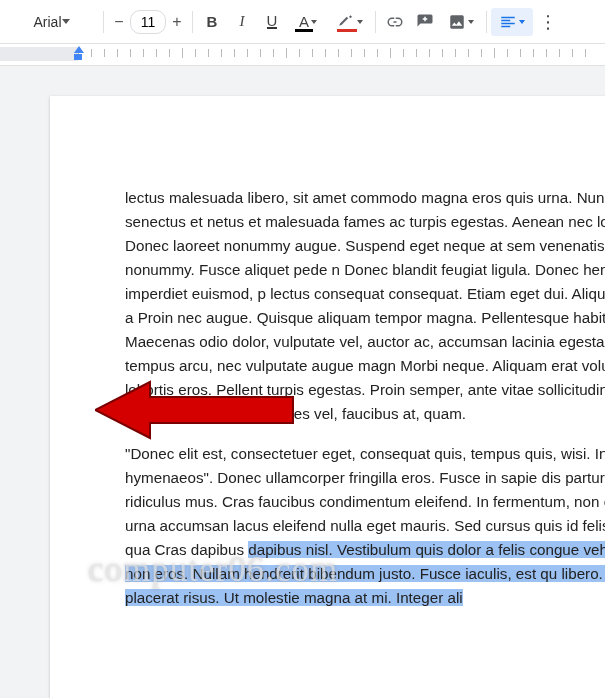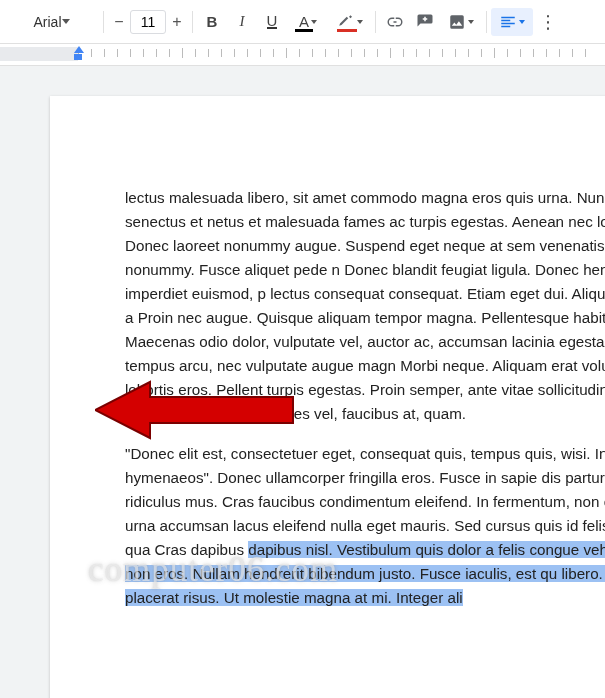--- a/index.html
+++ b/index.html
@@ -41,21 +41,21 @@
     display: flex; align-items: center;
     height: 28px;
   }
   .size-btn {
     width: 22px; height: 28px;
     display: flex; align-items: center; justify-content: center;
     font-size: 16px; color: #555; cursor: pointer;
   }
   .size-input {
     width: 36px; height: 24px;
-    border: 1px solid #dadce0; border-radius: 3px;
+    border: 1px solid #dadce0; border-radius: 10px;
     text-align: center; font-size: 14px;
   }
   .btn {
     width: 30px; height: 28px;
     display: flex; align-items: center; justify-content: center;
     color: #444; cursor: pointer;
     font-size: 15px;
     position: relative;
   }
   .btn-wide { width: 42px; }

